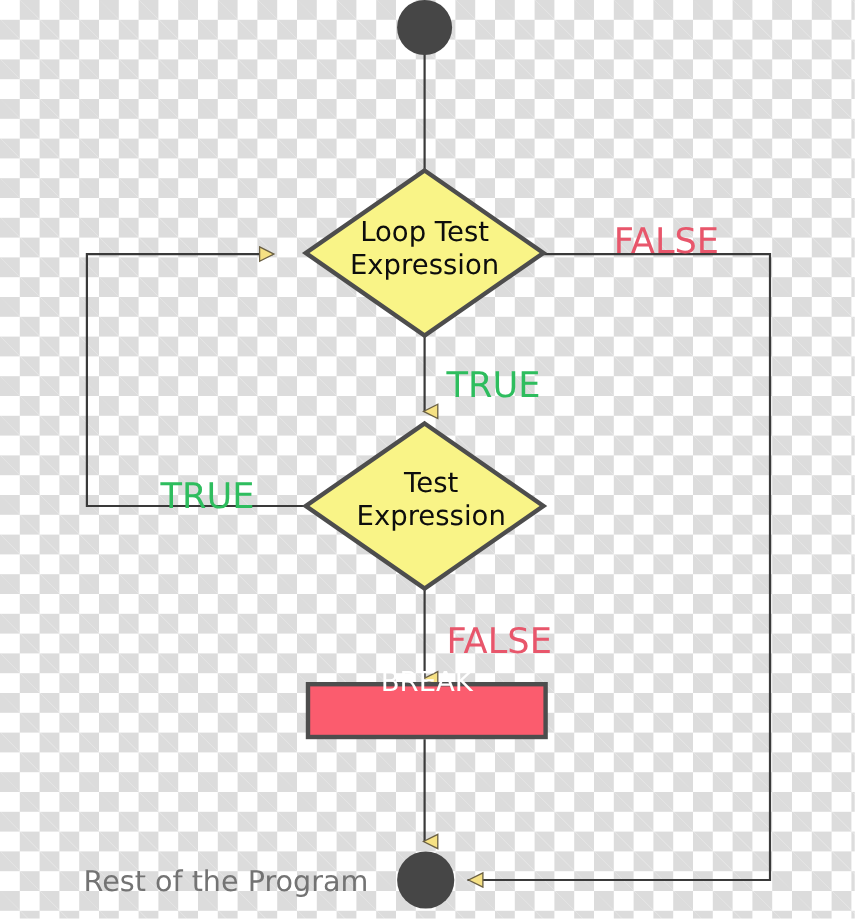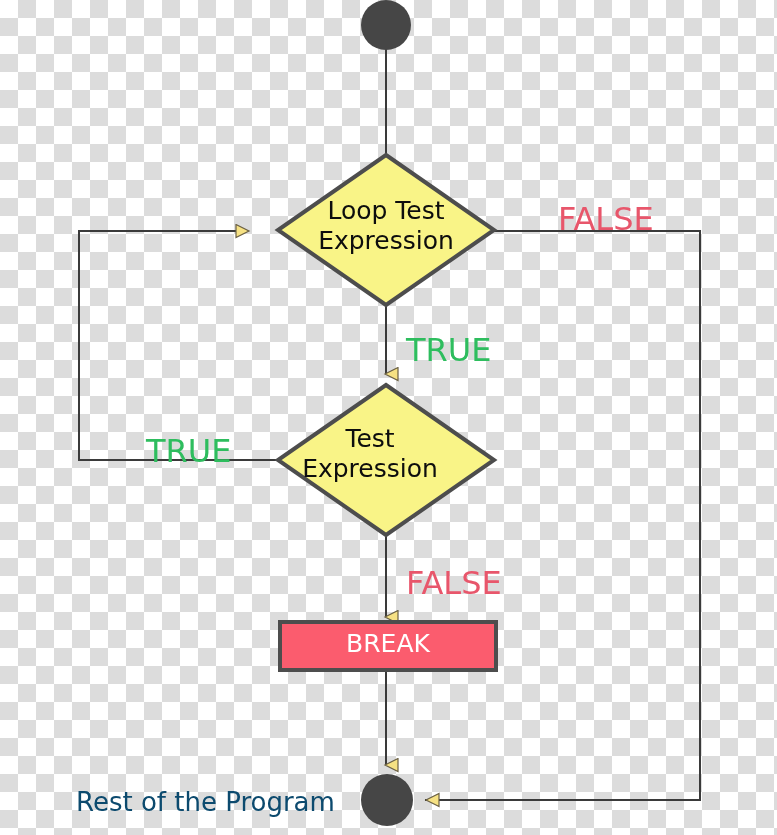--- a/index.html
+++ b/index.html
@@ -49,40 +49,40 @@
     font-size: 25px;
     color: #0d0d0d;
     font-family: "DejaVu Sans", sans-serif;
   }
   #loop-test-label {
     left: 278px;
     top: 196px;
     width: 216px;
   }
   #test-label {
-    left: 262px;
+    left: 284px;
     top: 424px;
     width: 216px;
   }
   
   #break-label {
     left: 278px;
-    top: 629px;
+    top: 605px;
     width: 220px;
     font-size: 25px;
     color: #ffffff;
     font-family: "DejaVu Sans", sans-serif;
   }
   
   #rest-label {
     left: 76px;
     top: 787px;
     width: 270px;
     font-size: 26px;
-    color: #0c4a6e;
+    color: #737373;
     text-align: left;
     font-family: "DejaVu Sans", sans-serif;
   }
   
   .edge-label {
     position: absolute;
     font-size: 32px;
     font-family: "DejaVu Sans", sans-serif;
     white-space: nowrap;
     user-select: none;

